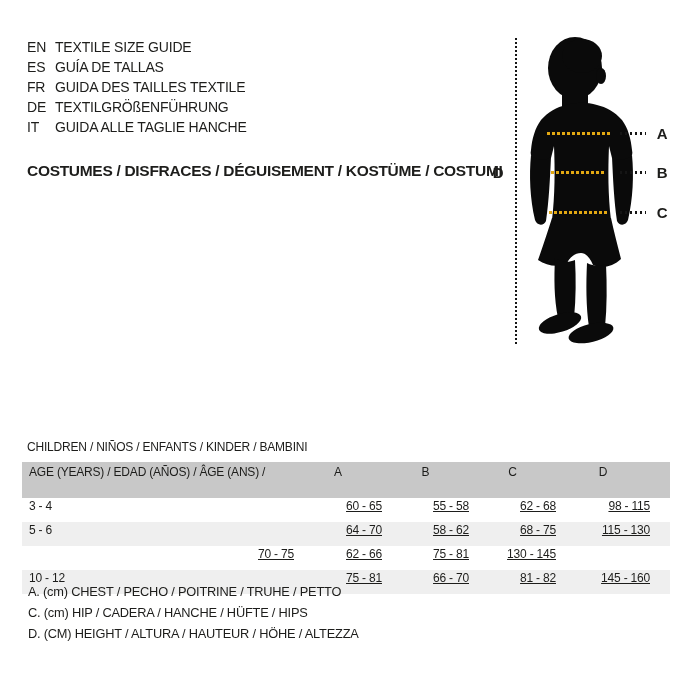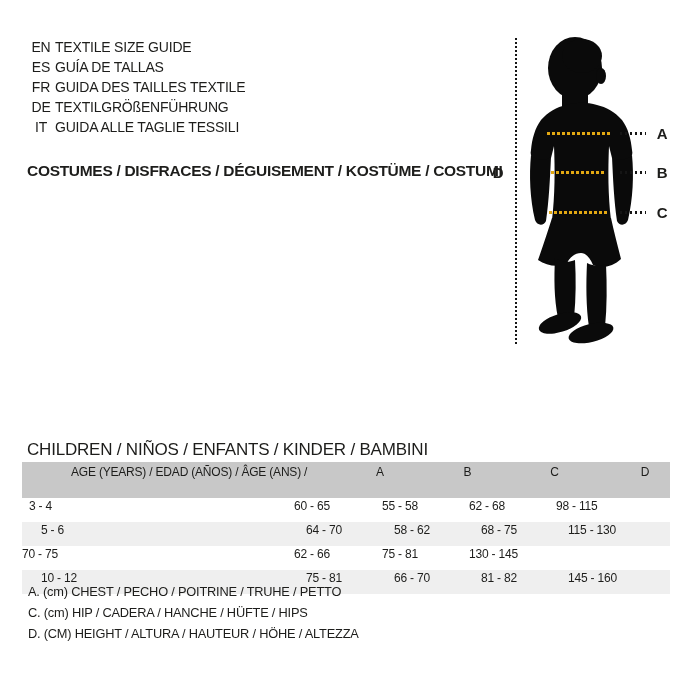--- a/index.html
+++ b/index.html
@@ -6,55 +6,55 @@
   body{
     width:700px;height:700px;position:relative;overflow:hidden;
     background:#ffffff;color:#1d1d1b;
     font-family:"Liberation Sans",sans-serif;
     letter-spacing:-0.2px;
   }
   .abs{position:absolute;}
 
   
   #lang-block{left:27px;top:37px;font-size:14px;line-height:20px;}
-  .lang-row{display:flex;text-align:center;}
+  .lang-row{display:flex;}
   .lang-code{width:28px;flex:0 0 28px;}
 
   
   #category-title{left:27px;top:162px;font-size:15.5px;font-weight:700;letter-spacing:-0.3px;white-space:nowrap;}
 
   
   #diagram{left:470px;top:20px;width:230px;height:340px;}
   #diagram svg{position:absolute;left:0;top:0;}
   .vline{
     left:45px;top:18px;width:2px;height:307px;
     background:repeating-linear-gradient(to bottom,var(--ink) 0 2px,transparent 2px 4px);
   }
   .dash-y{height:3px;background:repeating-linear-gradient(to right,var(--accent) 0 3px,transparent 3px 5px);}
   .dash-k{height:3px;background:repeating-linear-gradient(to right,var(--ink) 0 2.5px,transparent 2.5px 5px);}
   .measure-label{font-size:15px;font-weight:700;width:20px;text-align:center;}
 
   
-  #children-title{left:27px;top:440px;font-size:17px;}
+  #children-title{left:27px;top:440px;font-size:12px;}
 
   
   #size-table{left:22px;top:462px;width:648px;font-size:12px;}
   .t-head{
     display:grid;grid-template-columns:272px 88px 87px 87px 94px 1fr;
-    background:var(--head-bg);height:36px;align-items:start;padding-left:42px;
+    background:var(--head-bg);height:36px;align-items:start;
   }
   .t-head .age-label{padding:3px 0 0 7px;line-height:15px;}
   .t-head .col-letter{text-align:center;padding-top:3px;line-height:15px;}
   .t-row{
     display:grid;grid-template-columns:272px 88px 87px 87px 94px 1fr;
     height:24px;line-height:16px;
   }
-  .t-row.stripe{background:var(--stripe-bg);padding-left:12px;}
+  .t-row.stripe{background:var(--stripe-bg);}
   .t-row .age-cell{padding-left:7px;}
-  .t-row .val{text-align:left;}
+  .t-row .val{text-align:right;text-decoration:underline;}
 
   
   #legend{left:28px;top:581px;font-size:12.8px;line-height:21px;}
 </style>
 </head>
 <body style="--ink: #151515; --accent: #e3a812; --head-bg: #c8c8c8; --stripe-bg: #efefef;">
 
 <div class="abs" id="lang-block">
   <div class="lang-row">
     <span class="lang-code">EN</span>
@@ -67,21 +67,21 @@
   <div class="lang-row">
     <span class="lang-code">FR</span>
     <span>GUIDA DES TAILLES TEXTILE</span>
   </div>
   <div class="lang-row">
     <span class="lang-code">DE</span>
     <span>TEXTILGRÖßENFÜHRUNG</span>
   </div>
   <div class="lang-row">
     <span class="lang-code">IT</span>
-    <span>GUIDA ALLE TAGLIE TESSILI</span>
+    <span>GUIDA ALLE TAGLIE HANCHE</span>
   </div>
 </div>
 
 <div class="abs" id="category-title">COSTUMES / DISFRACES / DÉGUISEMENT / KOSTÜME / COSTUMI</div>
 
 <div class="abs" id="diagram">
   <svg width="230" height="340" viewBox="0 0 230 340">
     <g fill="#0a0a0a">
       <ellipse cx="105" cy="48" rx="27" ry="31"></ellipse>
       <ellipse cx="112" cy="36" rx="20" ry="17"></ellipse>

